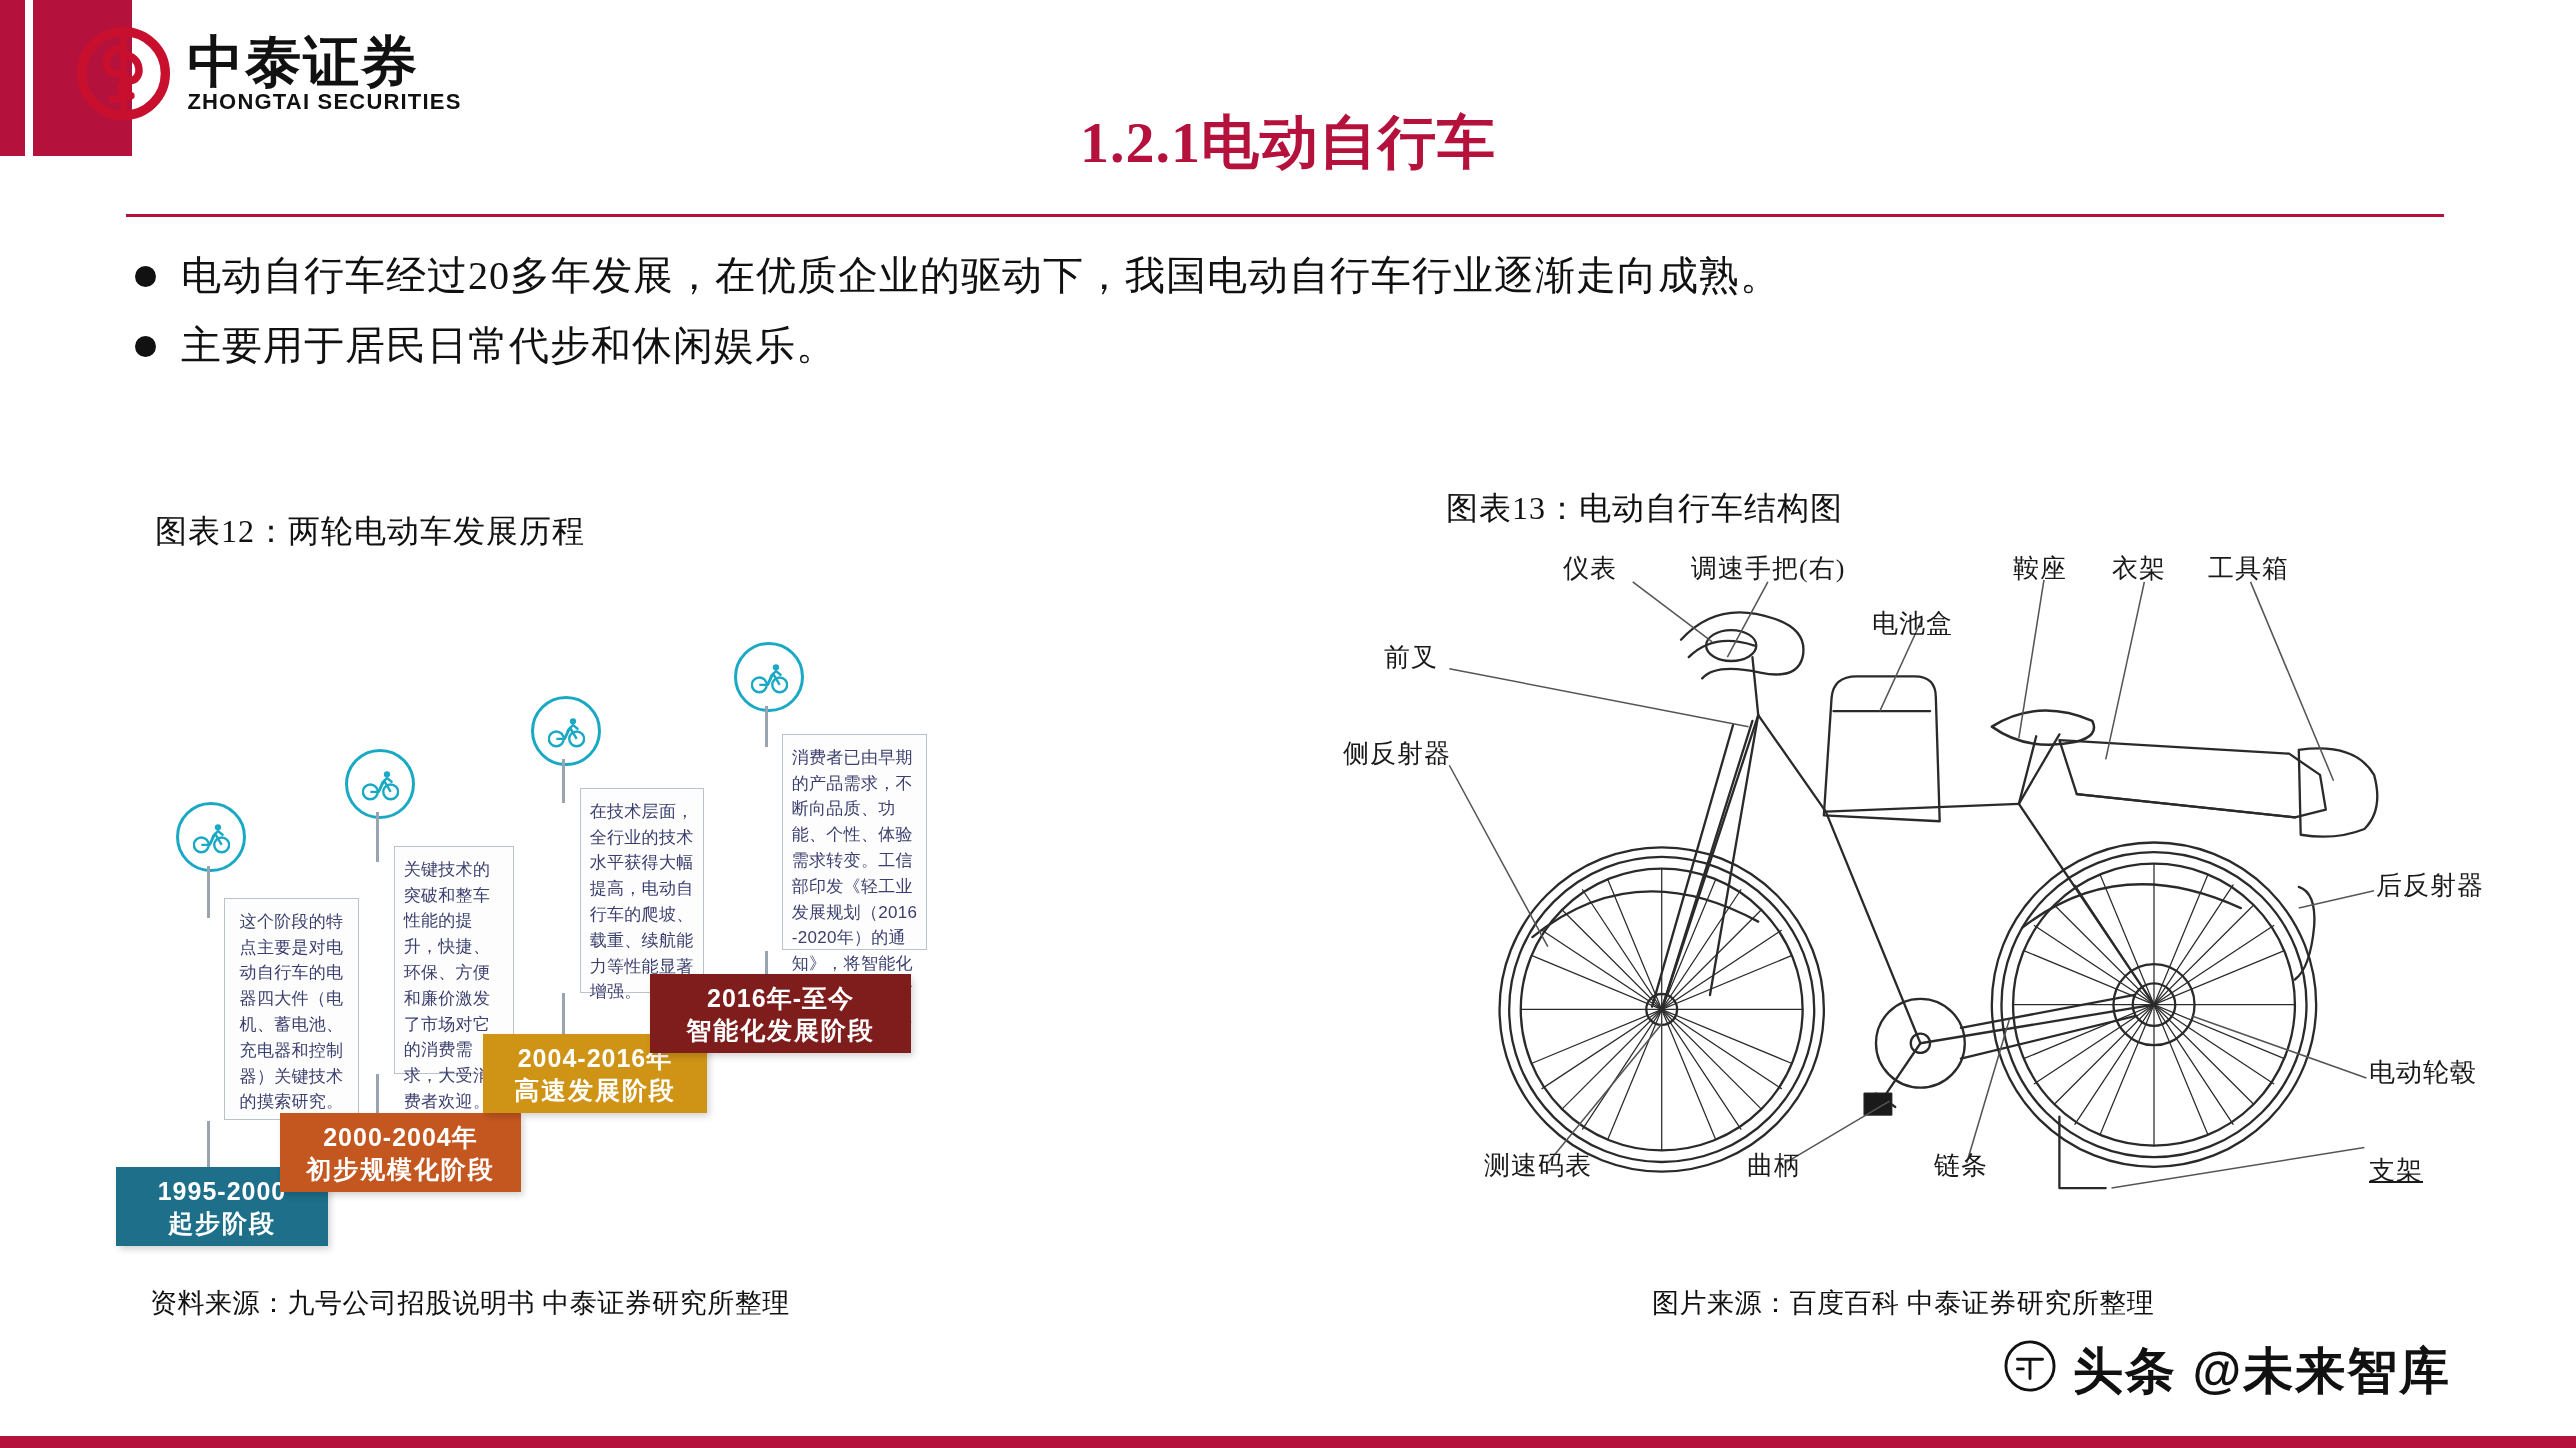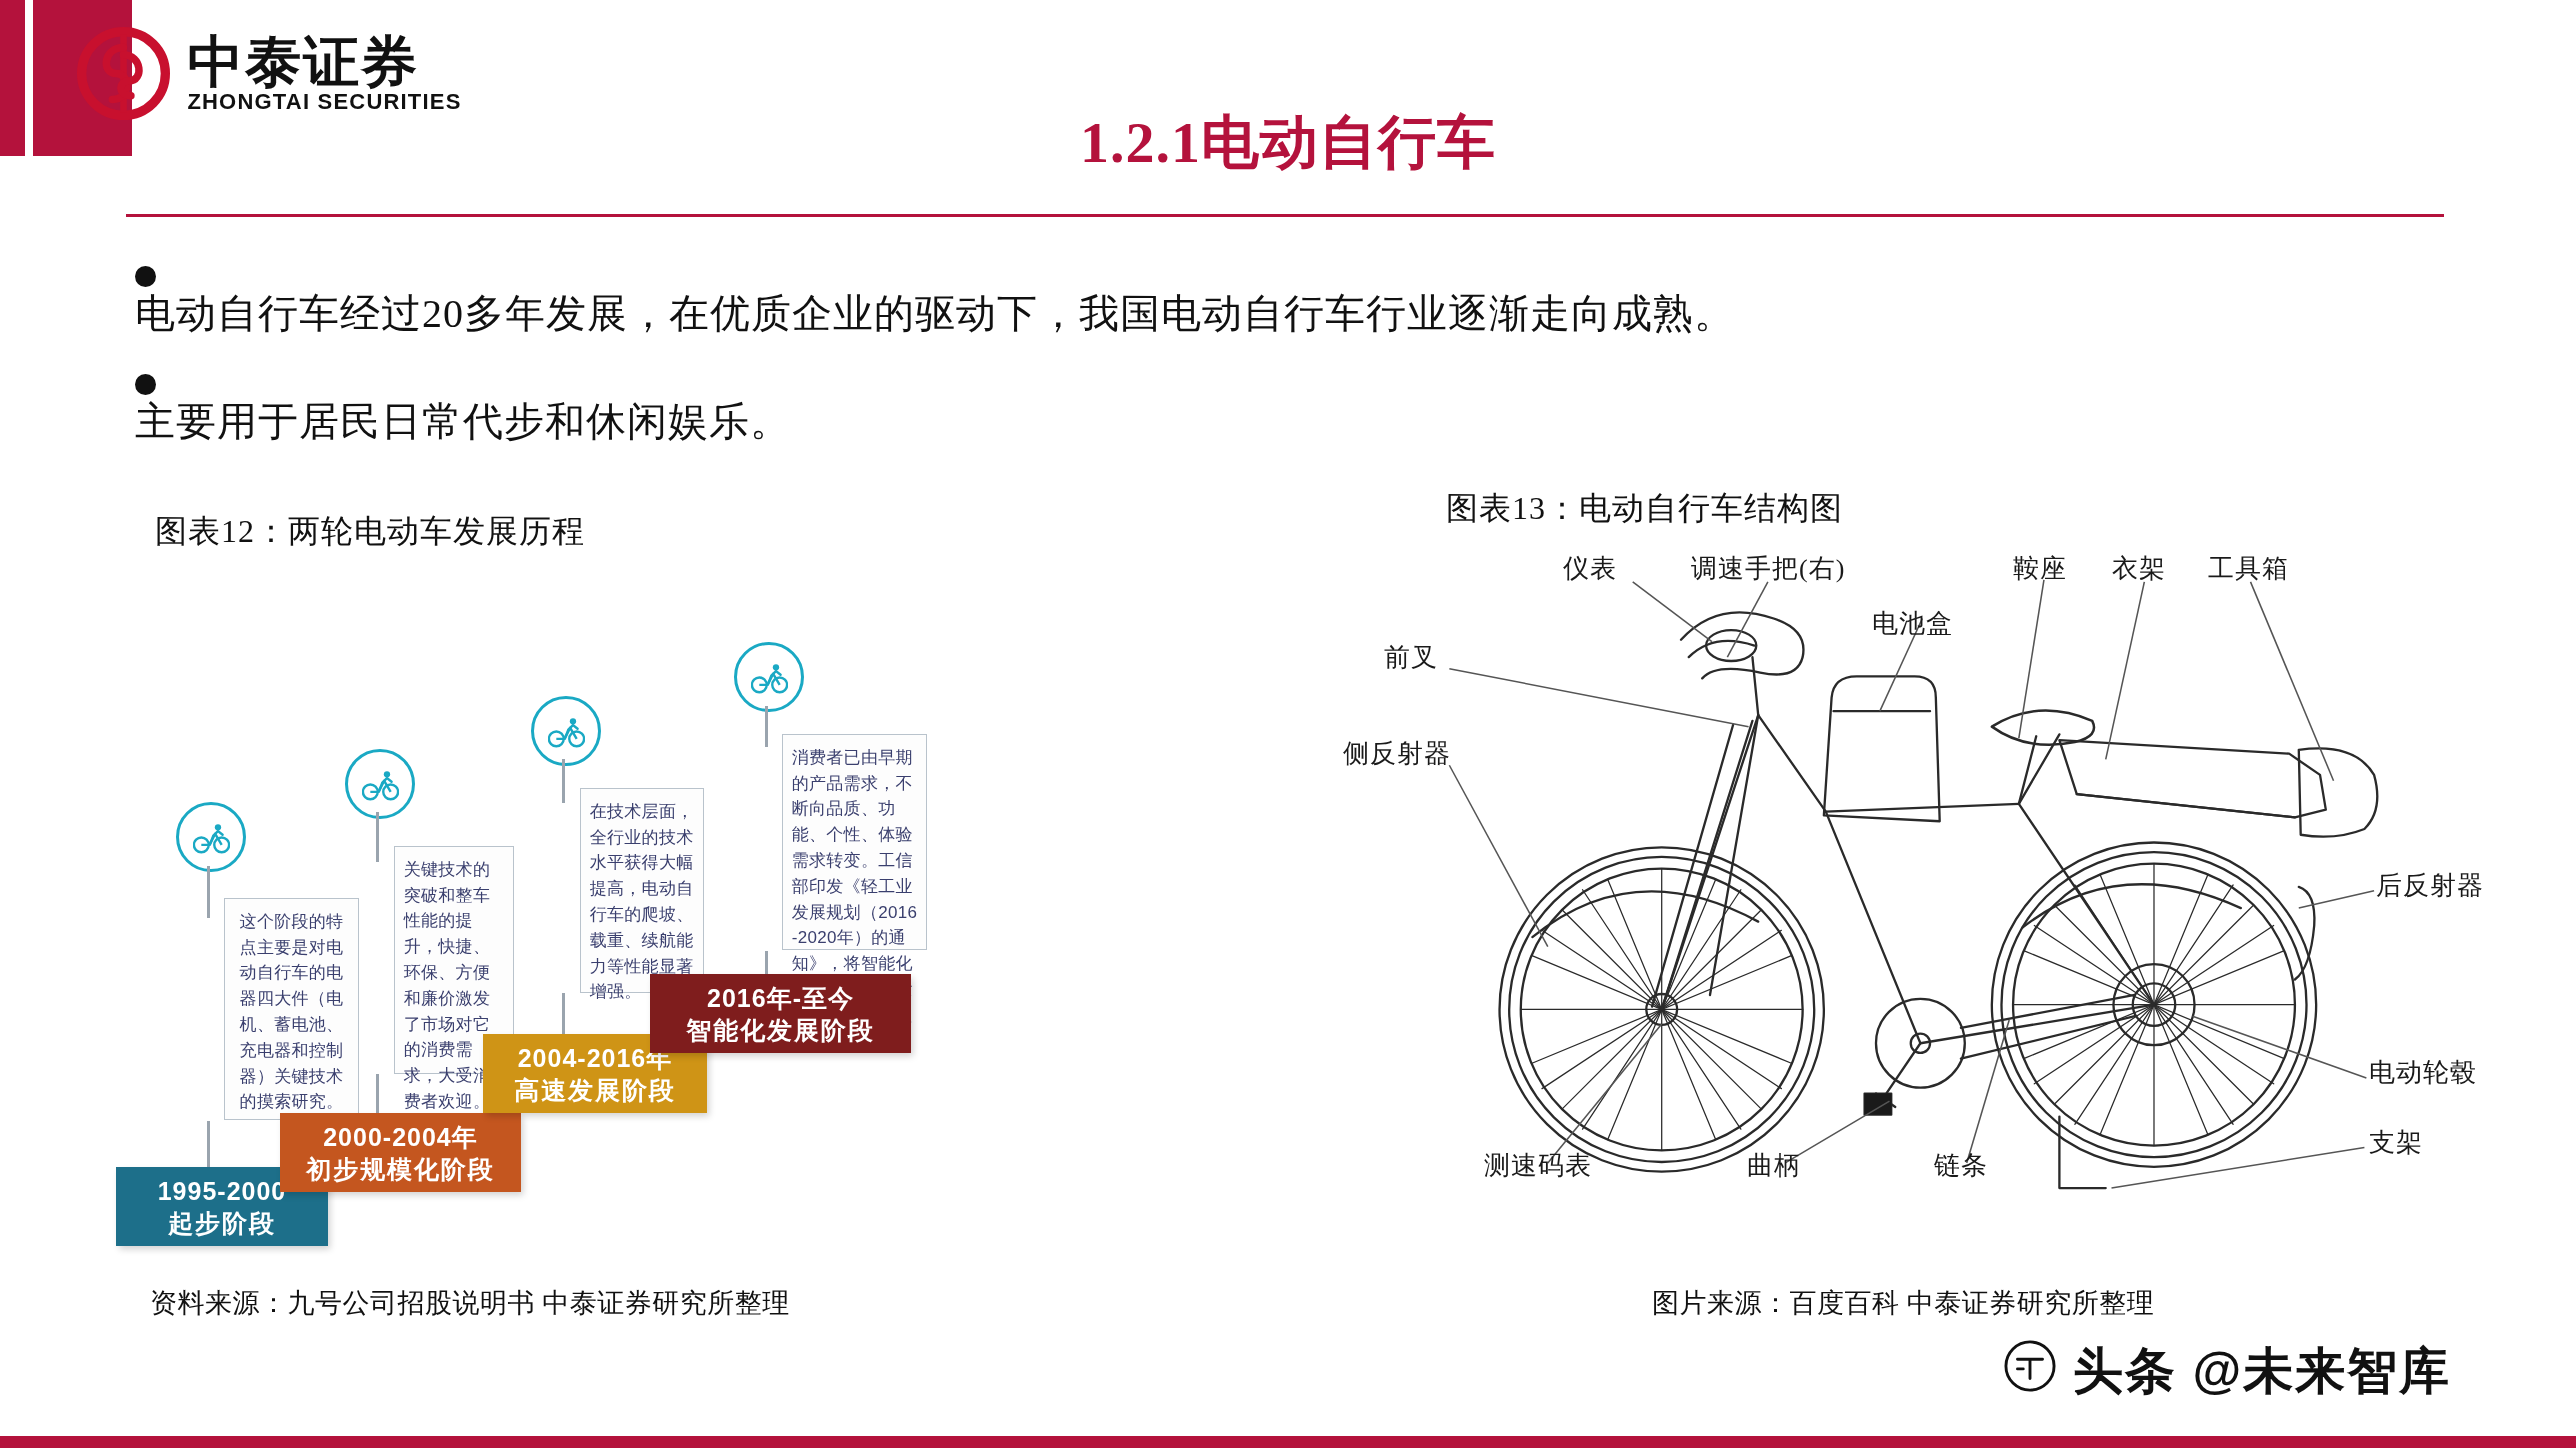--- a/index.html
+++ b/index.html
@@ -24,21 +24,21 @@
   
   #page-title{
     position:absolute;left:0;right:0;top:104px;text-align:center;
     font-family:"Liberation Serif",serif;
     font-size:58px;font-weight:bold;color:#b4123c;letter-spacing:1px;
   }
   #title-rule{position:absolute;left:126px;top:214px;width:2318px;height:2.9px;background:#b4123c;}
 
   
   #bullets{position:absolute;left:135px;top:249px;width:2318px;}
-  .bullet-row{display:flex;align-items:flex-start;margin-bottom:15.5px;flex-direction:column;}
+  .bullet-row{display:flex;align-items:flex-start;margin-bottom:15.5px;}
   .bullet-dot{width:21px;height:21px;border-radius:50%;background:#111;margin-top:17.4px;margin-right:25px;flex:0 0 auto;}
   .bullet-text{
     font-family:"Liberation Serif",serif;
     font-size:40px;color:#111;line-height:1.35;letter-spacing:1px;white-space:nowrap;
   }
 
   
   .fig-caption{
     position:absolute;font-family:"Liberation Serif",serif;
     font-size:32px;color:#111;letter-spacing:1px;
@@ -326,21 +326,21 @@
   <div class="bike-label" style="left:220px;top:29px;">仪表</div>
   <div class="bike-label" style="left:348px;top:29px;">调速手把(右)</div>
   <div class="bike-label" style="left:529px;top:68px;margin-top:16px;">电池盒</div>
   <div class="bike-label" style="left:670px;top:29px;">鞍座</div>
   <div class="bike-label" style="left:769px;top:29px;">衣架</div>
   <div class="bike-label" style="left:865px;top:29px;">工具箱</div>
   <div class="bike-label" style="left:41px;top:118px;font-family:Liberation Mono, monospace;">前叉</div>
   <div class="bike-label" style="left:0px;top:214px;">侧反射器</div>
   <div class="bike-label" style="left:1033px;top:346px;">后反射器</div>
   <div class="bike-label" style="left:1026px;top:533px;">电动轮毂</div>
-  <div class="bike-label" style="left:1026px;top:603px;">支架</div>
+  <div class="bike-label" style="left:1026px;top:631px;text-decoration:underline;">支架</div>
   <div class="bike-label" style="left:141px;top:626px;">测速码表</div>
   <div class="bike-label" style="left:404px;top:626px;">曲柄</div>
   <div class="bike-label" style="left:591px;top:626px;">链条</div>
 </div>
 
 <div class="source-note" id="source-left">资料来源：九号公司招股说明书  中泰证券研究所整理</div>
 <div class="source-note" id="source-right">图片来源：百度百科  中泰证券研究所整理</div>
 
 <div id="watermark">
   <span>

